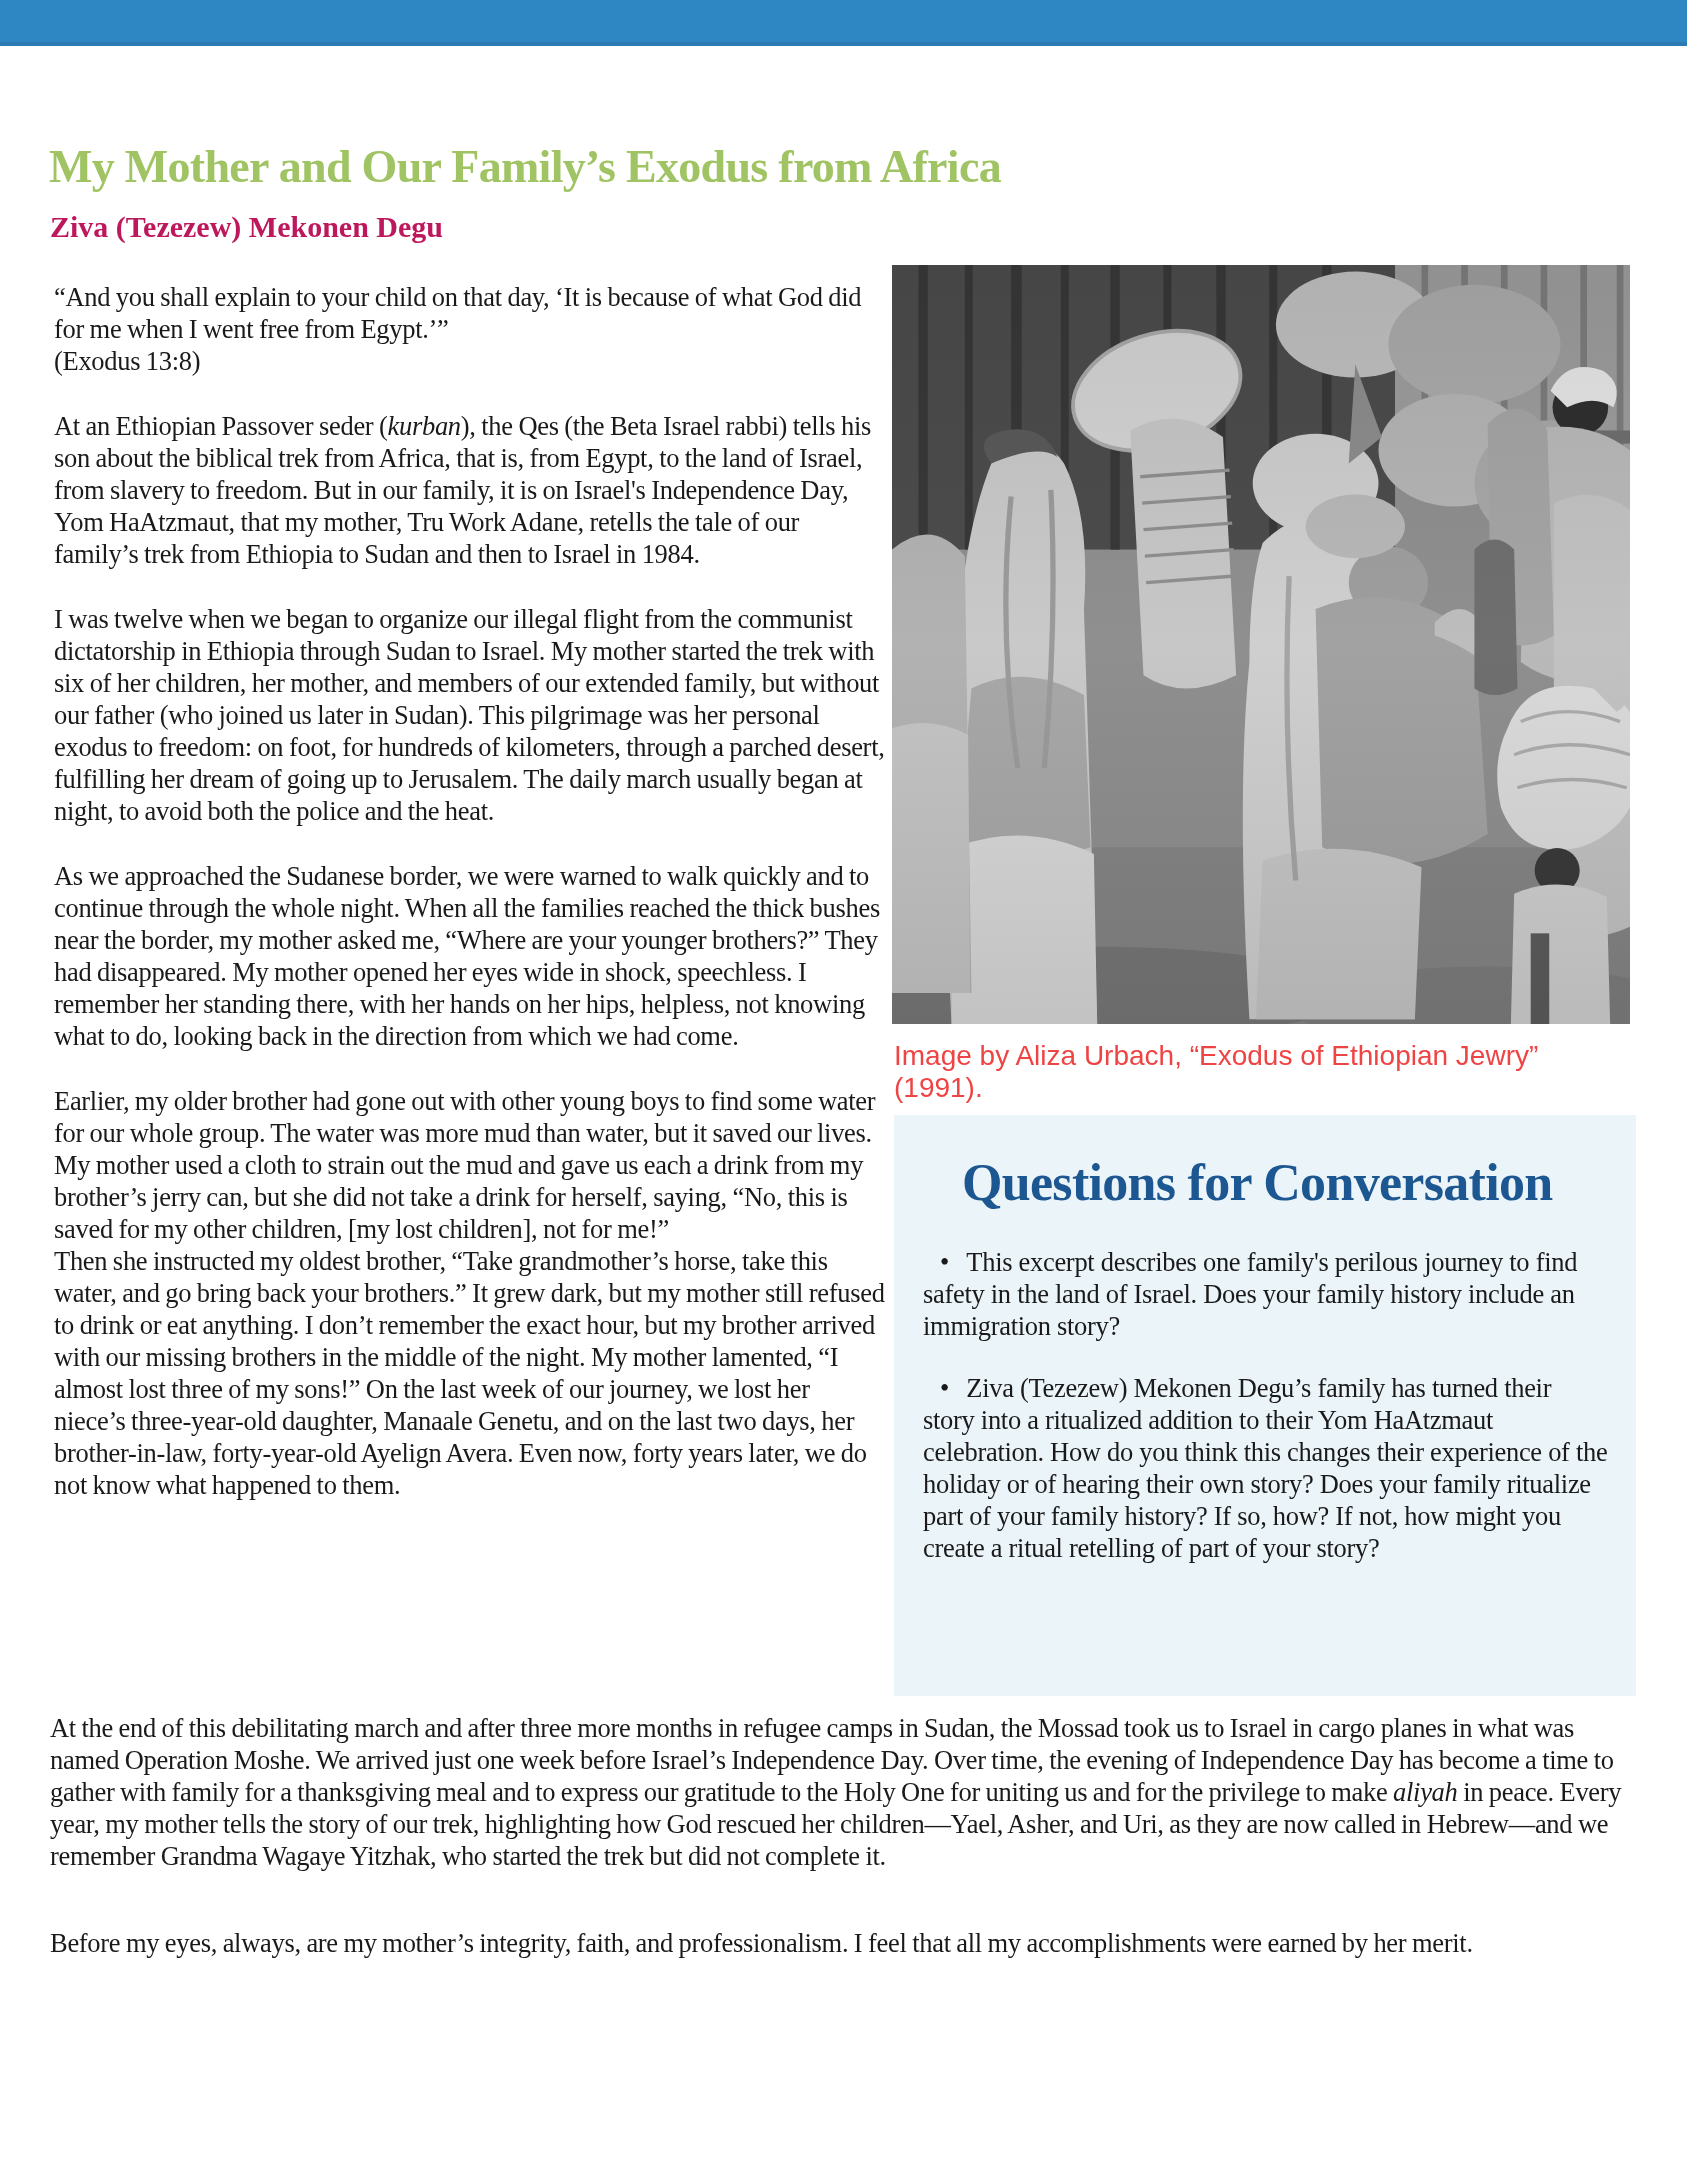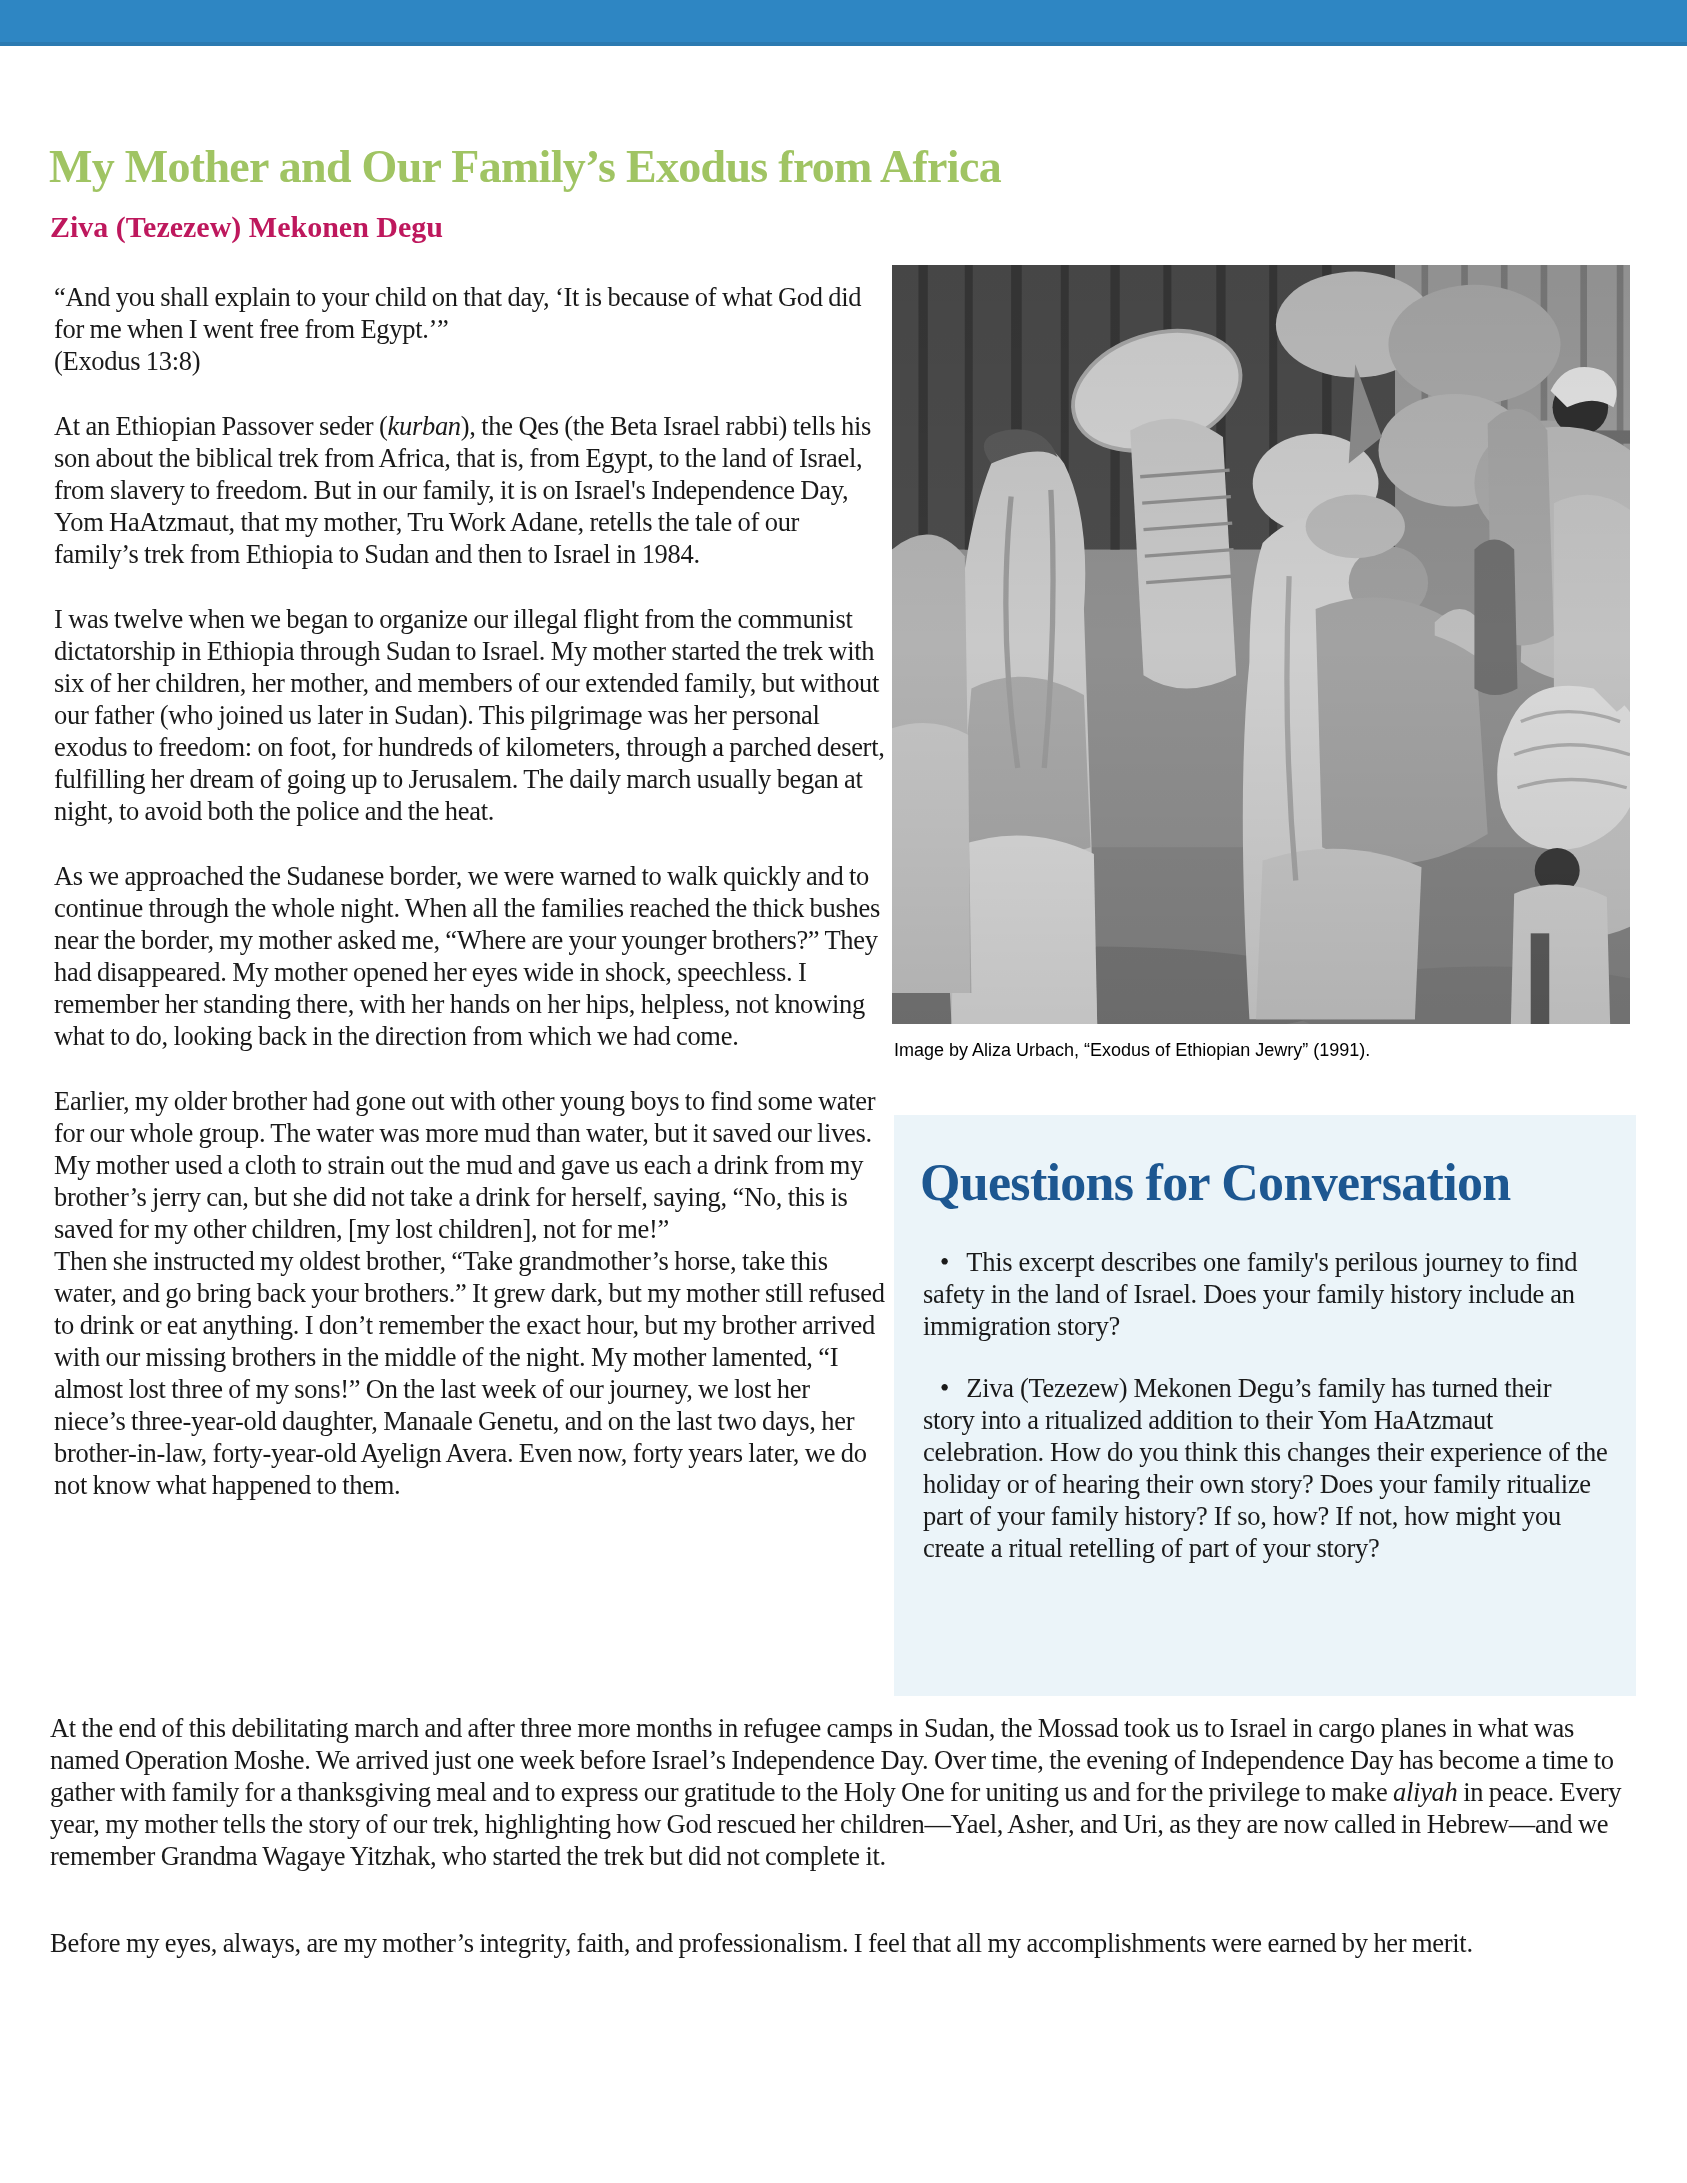--- a/index.html
+++ b/index.html
@@ -23,25 +23,25 @@
   .col-left .para{margin:0 0 33px 4px;}
   .p-full{position:absolute;left:50px;width:1590px;}
   .p6{top:1712px;}
   .p7{top:1927px;}
   em{font-style:italic;}
 
   
   .photo{position:absolute;left:892px;top:265px;width:738px;height:759px;background:#8f8f8f;}
   .photo svg{display:block;width:100%;height:100%;}
   .caption{position:absolute;left:894px;top:1040px;width:734px;
-           font-family:"Liberation Sans", sans-serif;font-size:18px;color:#000000;}
+           font-family:"Liberation Sans", sans-serif;font-size:28px;color:#ef4444;}
 
   
   .qbox{position:absolute;left:894px;top:1115px;width:742px;height:581px;background:#ebf4f9;}
-  .qheading{margin:38px 0 0 26px;font-size:52px;font-weight:bold;color:#1d5791;letter-spacing:-0.7px;}
+  .qheading{margin:38px 0 0 68px;font-size:52px;font-weight:bold;color:#1d5791;letter-spacing:-0.7px;}
   .qlist{margin:34px 28px 0 29px;padding:0;list-style:none;}
   .qlist li{font-size:26.5px;line-height:32px;letter-spacing:-0.3px;color:#1a1a1a;margin-bottom:30px;}
   .qlist li::before{content:"\2022";display:inline-block;width:17px;margin-left:17px;margin-right:9.3px;
                     color:#1a1a1a;}
 
   
   .footer-band{position:absolute;left:0;top:2013px;width:1687px;height:171px;
     background-image:
       radial-gradient(ellipse 278px 79px at 18% 28%, rgba(255,255,255,0.30), transparent 70%),
       radial-gradient(ellipse 344px 99px at 55% 18%, rgba(255,255,255,0.22), transparent 70%),

